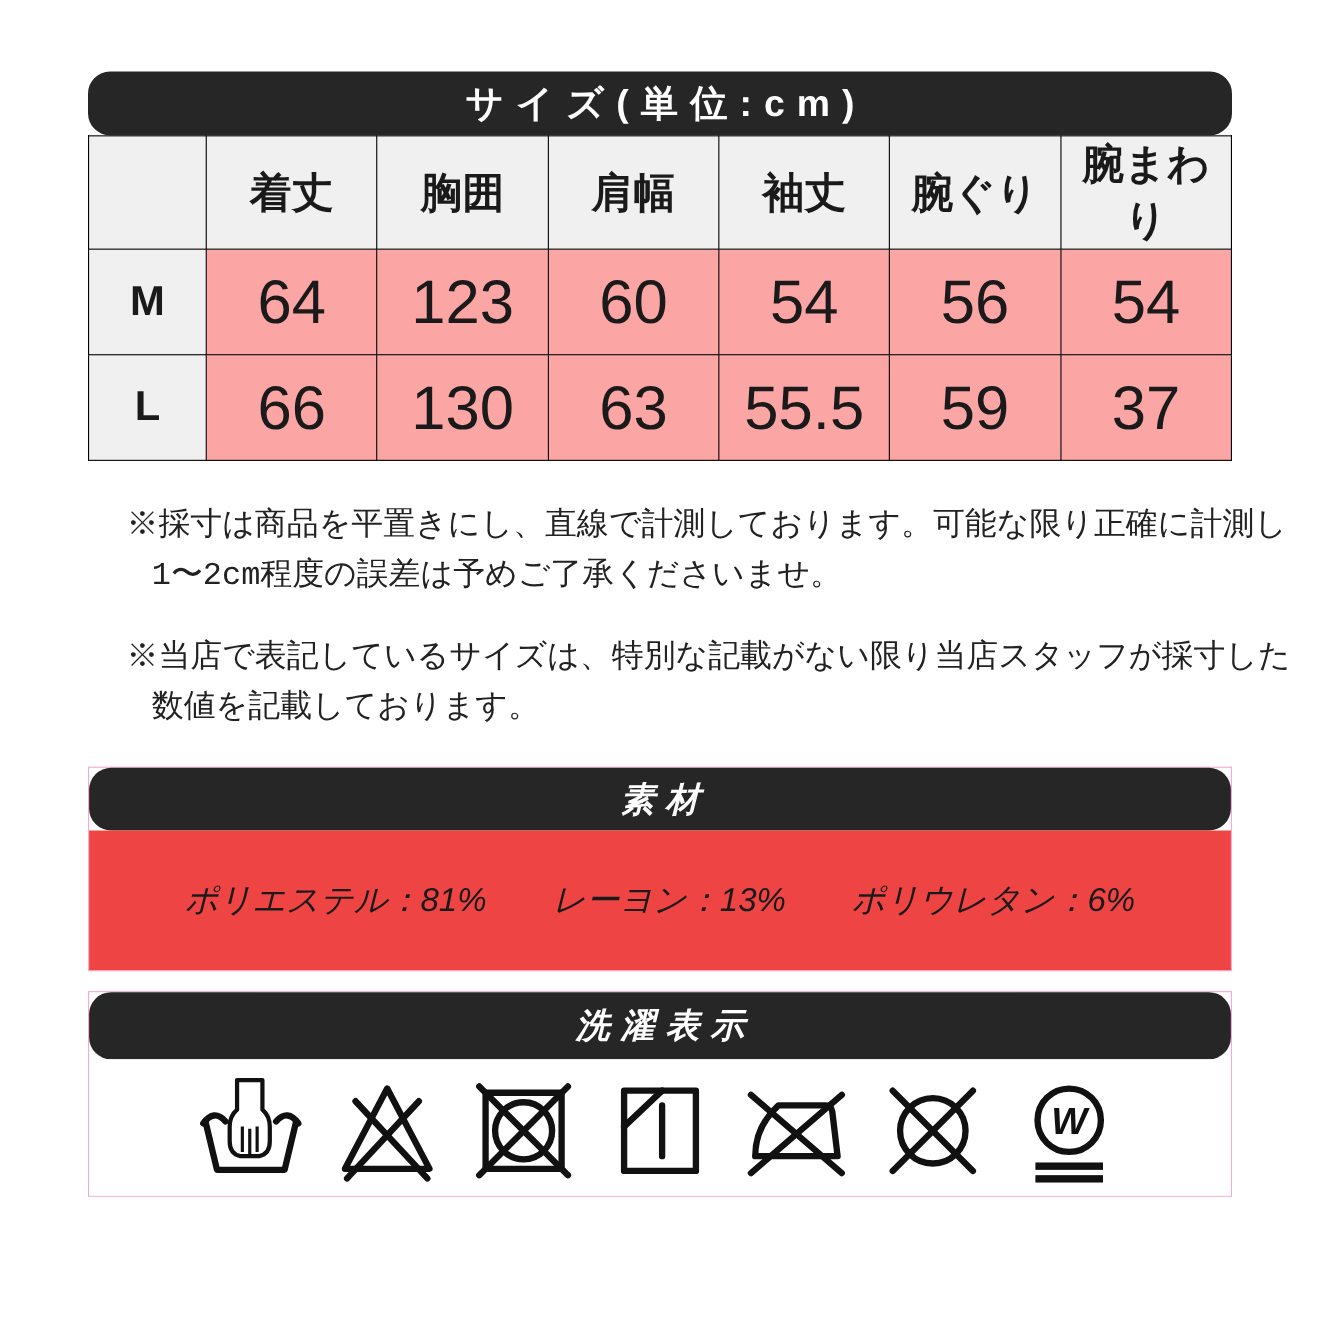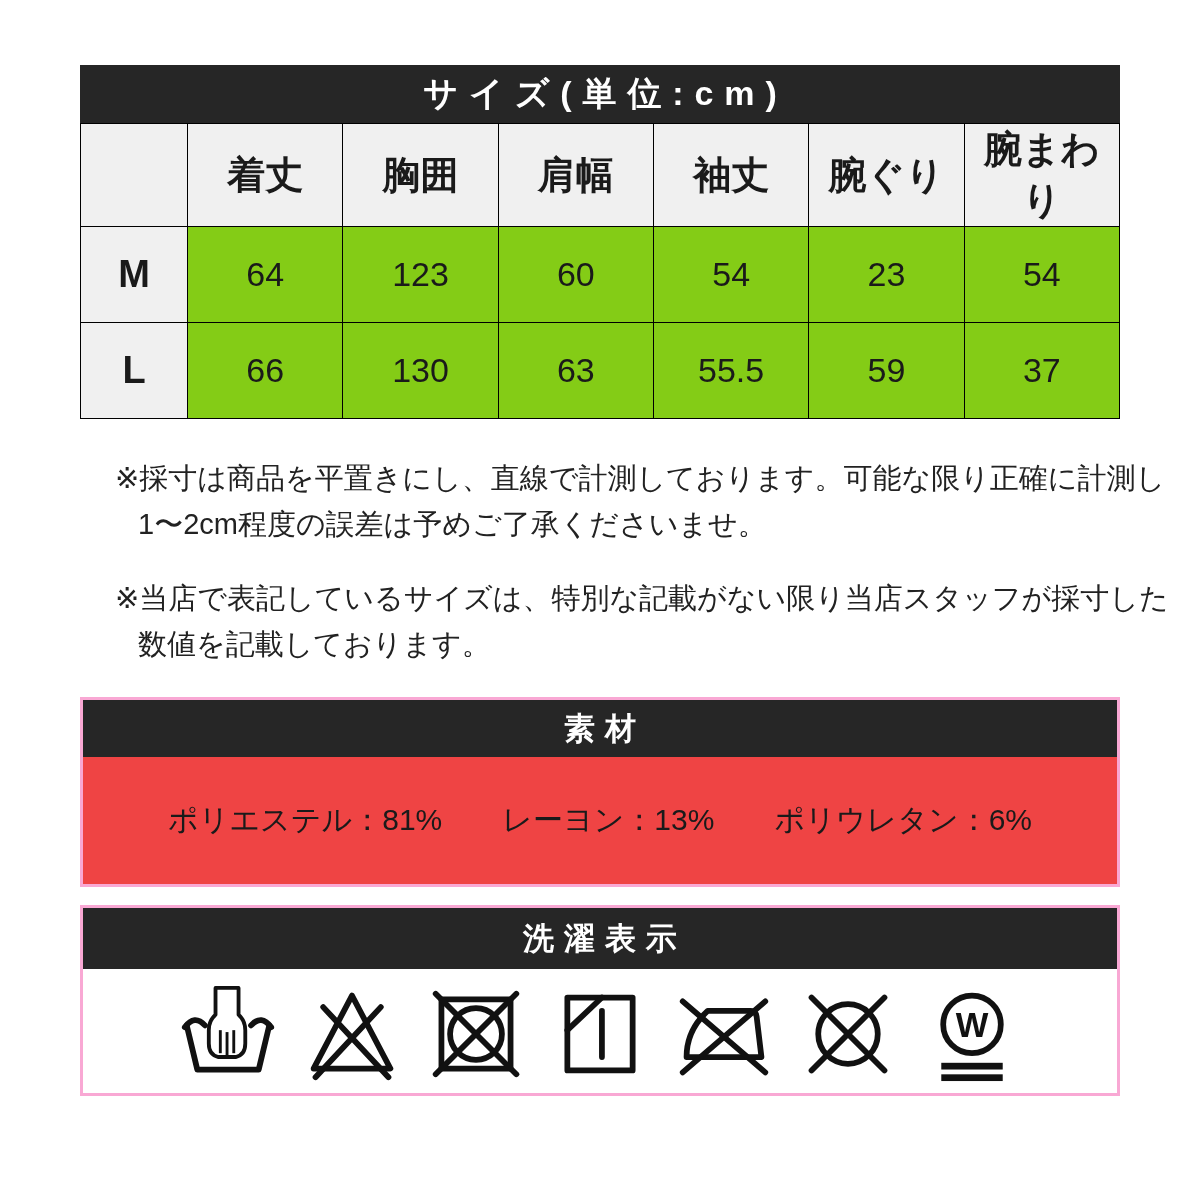--- a/index.html
+++ b/index.html
@@ -15,48 +15,49 @@
   .bar {
     background: #262626;
     color: #ffffff;
     font-weight: bold;
     text-align: center;
     letter-spacing: 0.32em;
     text-indent: 0.32em;
     display: flex;
     align-items: center;
     justify-content: center;
+    border-radius: 20px;
   }
   .title-bar { height: 58px; font-size: 34px; margin-top: 65px; }
 
   
   table.size-table {
     width: 1040px;
     border-collapse: collapse;
     table-layout: fixed;
   }
   table.size-table col.c-label { width: 107px; }
   table.size-table th, table.size-table td {
     border: 1px solid #000;
     text-align: center;
     vertical-align: middle;
   }
   table.size-table .hdr-row th { height: 93px; background: #f0f0f0; font-size: 38px; font-weight: bold; }
   table.size-table .data-row { height: 96px; }
   table.size-table .data-row th { background: #f0f0f0; font-size: 38px; font-weight: bold; }
-  table.size-table .data-row td { background: #84cc16; font-size: 34px; font-weight: normal; font-stretch: condensed; }
-
-  
-  .notes { margin-top: 36px; margin-left: 35px; font-size: 29px; color: #222; }
+  table.size-table .data-row td { background: #fca5a5; font-size: 56px; font-weight: normal; font-stretch: condensed; }
+
+  
+  .notes { margin-top: 36px; margin-left: 35px; font-size: 29px; color: #222; font-family: Liberation Mono, monospace; }
   .note-line { line-height: 46px; white-space: nowrap; }
   .note-line.cont { padding-left: 23px; }
   .note + .note { margin-top: 28px; }
 
   
-  .boxed { border: 3px solid #f9a8d4; margin-top: 30px; }
+  .boxed { border: 1px solid #f9a8d4; margin-top: 30px; font-style: italic; }
   .boxed .bar { height: 57px; font-size: 31px; }
   .material-content {
     height: 127px;
     display: flex;
     align-items: center;
     justify-content: center;
     font-size: 30px;
     background: #ef4444;
     white-space: pre;
   }
@@ -104,21 +105,21 @@
           <th>袖丈</th>
           <th>腕ぐり</th>
           <th>腕まわり</th>
         </tr>
         <tr class="data-row">
           <th>M</th>
           <td>64</td>
           <td>123</td>
           <td>60</td>
           <td>54</td>
-          <td>23</td>
+          <td>56</td>
           <td>54</td>
         </tr>
         <tr class="data-row">
           <th>L</th>
           <td>66</td>
           <td>130</td>
           <td>63</td>
           <td>55.5</td>
           <td>59</td>
           <td>37</td>

